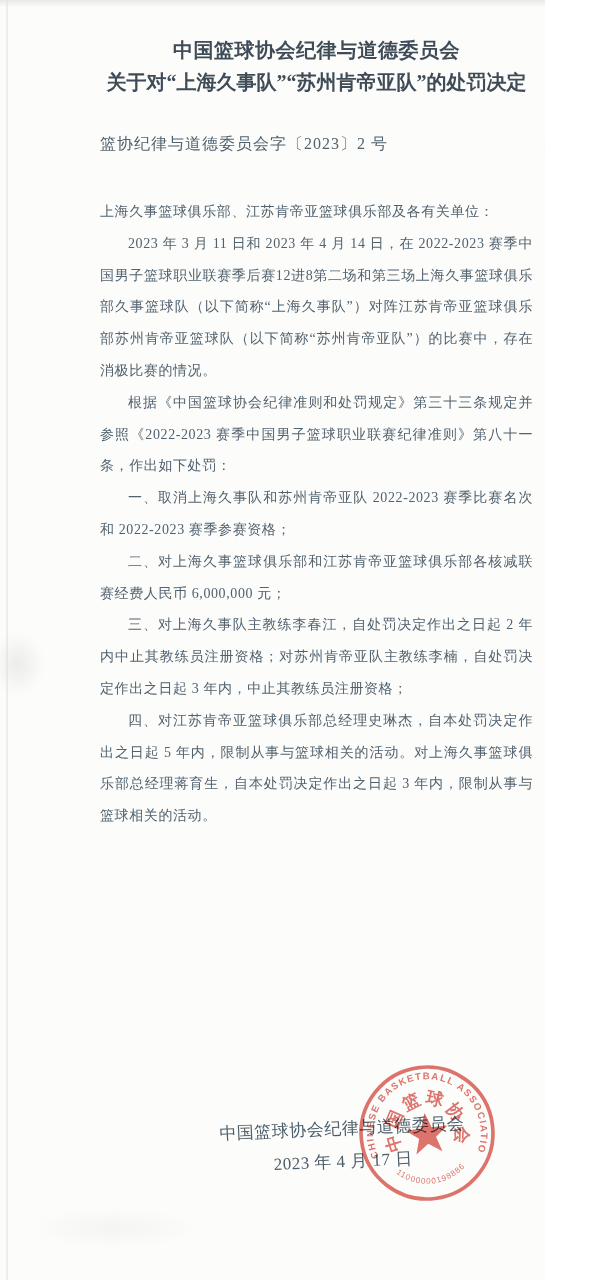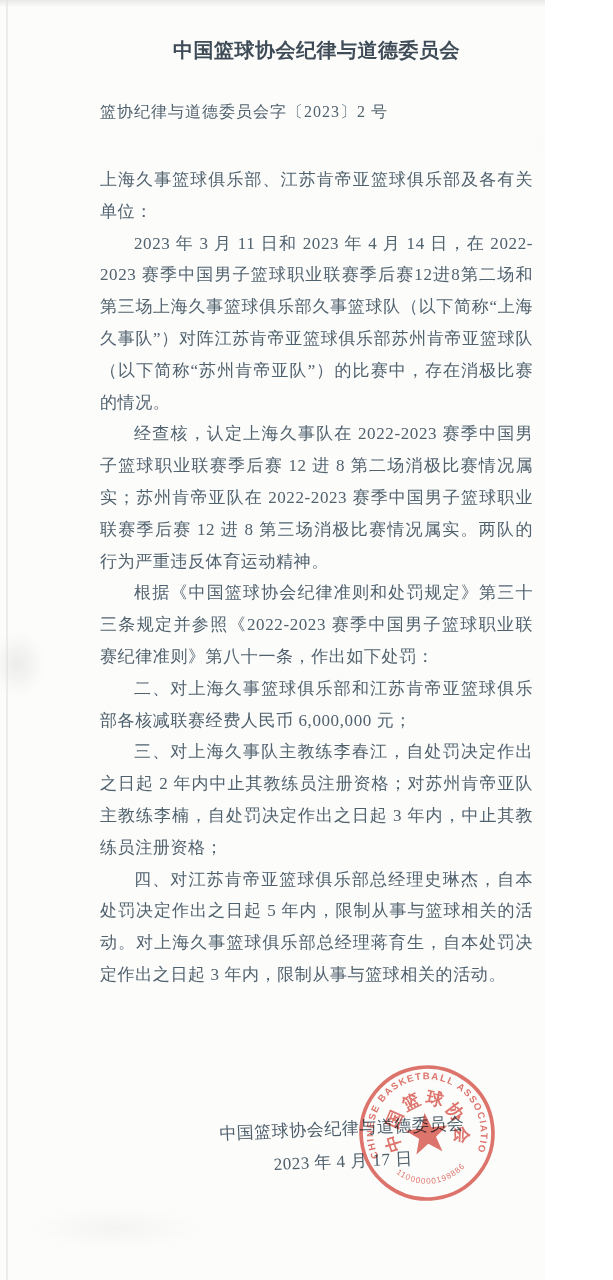--- a/index.html
+++ b/index.html
@@ -45,21 +45,21 @@
     text-align:center; color:#3f4c58;
   }
   .doc-number {
     margin:35px -12px 0 0;
     font-size:16px; line-height:22px;
     text-align:left; color:#51626f; letter-spacing:1px;
   }
 
   .body-text {
     margin-top:41px;
-    font-size:17px; line-height:31.8px;
+    font-size:14px; line-height:31.8px;
     color:#51626f; text-align:justify; letter-spacing:0.6px;
   }
   .body-text p { margin:0; }
   .para { text-indent:2em; margin-top:2px; }
   .salutation { text-indent:0; }
   .penalty { text-indent:2em; margin-top:2px; }
   .penalty-first { margin-top:22px; }
 
   .footer {
     position:absolute; top:1112px; right:80px;
@@ -82,27 +82,28 @@
 <div class="page">
 
   <div class="scan-top-band"></div>
   <div class="scan-left-line"></div>
   <div class="scan-smudge-a"></div>
   <div class="scan-smudge-b"></div>
   <div class="scan-smudge-c"></div>
 
   <div class="content">
     <h1 class="org-title">中国篮球协会纪律与道德委员会</h1>
+    <h1 class="doc-title">关于对“上海久事队”“苏州肯帝亚队”的处罚决定</h1>
     <div class="doc-number">篮协纪律与道德委员会字〔2023〕2 号</div>
 
     <div class="body-text">
       <p class="salutation">上海久事篮球俱乐部、江苏肯帝亚篮球俱乐部及各有关单位：</p>
       <p class="para">2023 年 3 月 11 日和 2023 年 4 月 14 日，在 2022-2023 赛季中国男子篮球职业联赛季后赛12进8第二场和第三场上海久事篮球俱乐部久事篮球队（以下简称“上海久事队”）对阵江苏肯帝亚篮球俱乐部苏州肯帝亚篮球队（以下简称“苏州肯帝亚队”）的比赛中，存在消极比赛的情况。</p>
-      <p class="para">经查核，认定上海久事队在 2022-2023 赛季中国男子篮球职业联赛季后赛 12 进 8 第二场消极比赛情况属实；苏州肯帝亚队在 2022-2023 赛季中国男子篮球职业联赛季后赛 12 进 8 第三场消极比赛情况属实。两队的行为严重违反体育运动精神。</p>
       <p class="para">根据《中国篮球协会纪律准则和处罚规定》第三十三条规定并参照《2022-2023 赛季中国男子篮球职业联赛纪律准则》第八十一条，作出如下处罚：</p>
+      <p class="penalty penalty-first">一、取消上海久事队和苏州肯帝亚队 2022-2023 赛季比赛名次和 2022-2023 赛季参赛资格；</p>
       <p class="penalty">二、对上海久事篮球俱乐部和江苏肯帝亚篮球俱乐部各核减联赛经费人民币 6,000,000 元；</p>
       <p class="penalty">三、对上海久事队主教练李春江，自处罚决定作出之日起 2 年内中止其教练员注册资格；对苏州肯帝亚队主教练李楠，自处罚决定作出之日起 3 年内，中止其教练员注册资格；</p>
       <p class="penalty">四、对江苏肯帝亚篮球俱乐部总经理史琳杰，自本处罚决定作出之日起 5 年内，限制从事与篮球相关的活动。对上海久事篮球俱乐部总经理蒋育生，自本处罚决定作出之日起 3 年内，限制从事与篮球相关的活动。</p>
     </div>
   </div>
 
   <div class="footer">
     <div class="sig-line">中国篮球协会纪律与道德委员会</div>
     <div class="sig-line">2023 年 4 月 17 日</div>
   </div>

